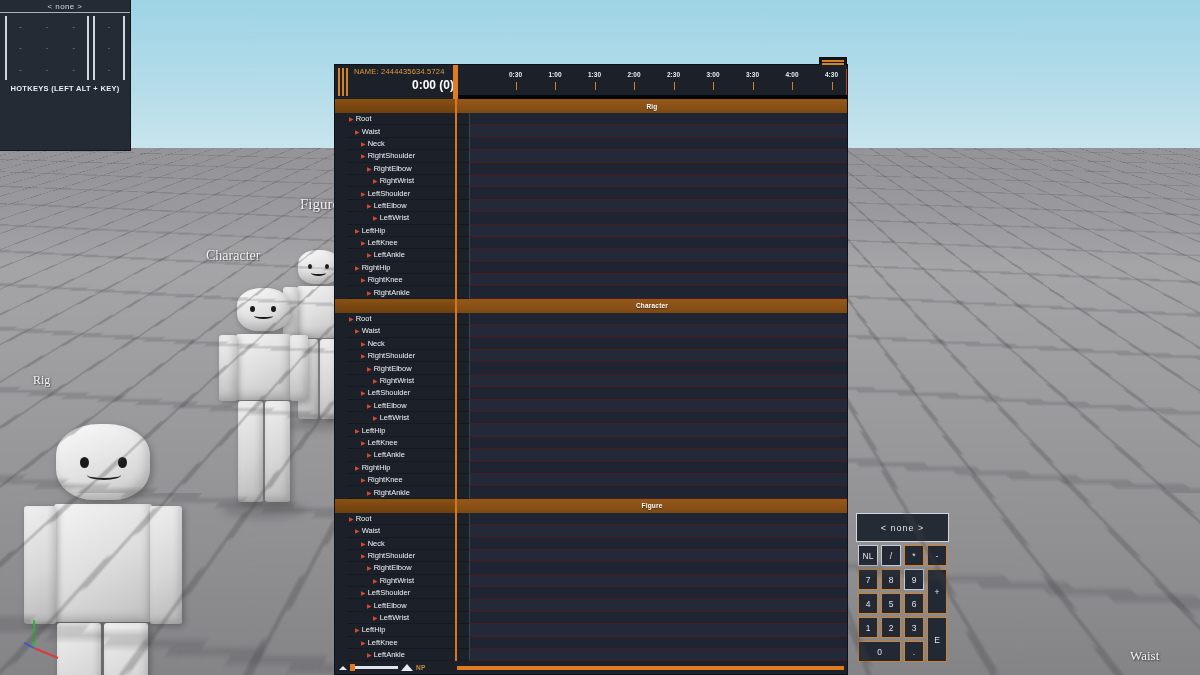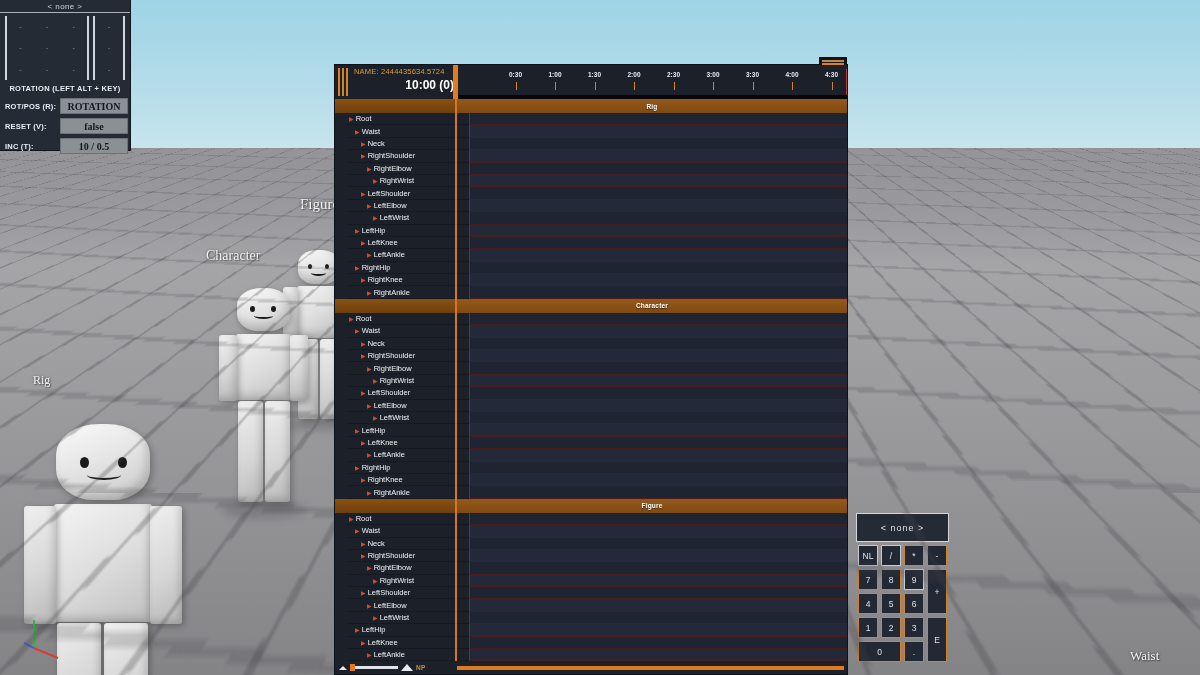--- a/index.html
+++ b/index.html
@@ -303,53 +303,39 @@
         <div class="hk-cell">-</div>
         <div class="hk-cell">-</div>
         <div class="hk-cell">-</div>
       </div>
       <div class="hk-block narrow">
         <div class="hk-cell">-</div>
         <div class="hk-cell">-</div>
         <div class="hk-cell">-</div>
       </div>
     </div>
-    <div class="hk-sub">ROTATION (LEFT ALT + KEY)</div>
-    <div class="hk-rows">
-      <div class="hk-row">
-        <div class="hk-label">ROT/POS (R):</div>
-        <div class="hk-value">ROTATION</div>
-      </div>
-      <div class="hk-row">
-        <div class="hk-label">RESET (V):</div>
-        <div class="hk-value">false</div>
-      </div>
-      <div class="hk-row">
-        <div class="hk-label">INC (T):</div>
-        <div class="hk-value">10 / 0.5</div>
-      </div>
-    </div>
+    <div class="hk-sub">HOTKEYS (LEFT ALT + KEY)</div>
   </div>
 
   <div class="anim">
 
     <div class="hamburger">
       <i></i>
         <i></i>
         <i></i>
     </div>
 
     <div class="anim-head">
       <div class="anim-left-stripes">
           <i></i>
           <i></i>
           <i></i>
         </div>
       <div class="anim-name">NAME: 2444435634.5724</div>
-      <div class="anim-time">10:00 (0)</div>
+      <div class="anim-time">0:00 (0)</div>
       <div class="ruler" id="ruler">
         <div class="ruler-end"></div>
       <div class="ruler-tick" style="left: 57.5px;">0:30</div>
           <div class="ruler-mark" style="left: 57.5px;"></div>
           <div class="ruler-tick" style="left: 97px;">1:00</div>
           <div class="ruler-mark" style="left: 97px;"></div>
           <div class="ruler-tick" style="left: 136.5px;">1:30</div>
           <div class="ruler-mark" style="left: 136.5px;"></div>
           <div class="ruler-tick" style="left: 176px;">2:00</div>
           <div class="ruler-mark" style="left: 176px;"></div>

